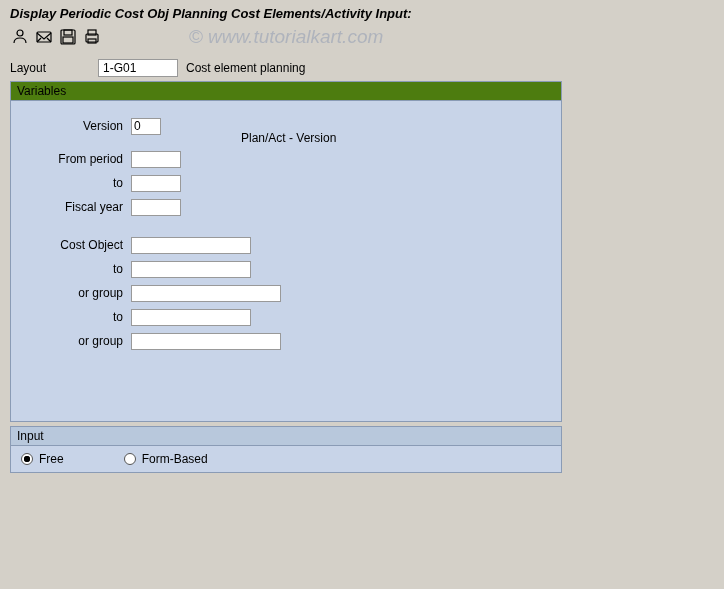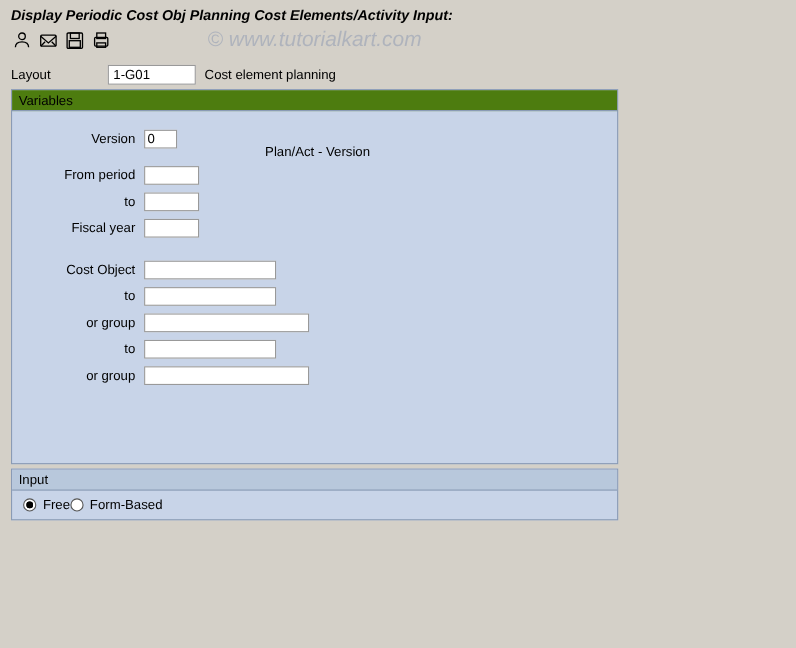--- a/index.html
+++ b/index.html
@@ -150,20 +150,21 @@
     .entry-header {
       background: #b8c8dc;
       padding: 2px 6px;
       font-size: 12px;
       border-bottom: 1px solid #8a9bb5;
     }
     .entry-content {
       padding: 6px 10px;
       display: flex;
       align-items: center;
+      gap: 60px;
       text-align: center;
     }
     .radio-group {
       display: flex;
       align-items: center;
       gap: 6px;
     }
     .radio-circle {
       width: 12px;
       height: 12px;

